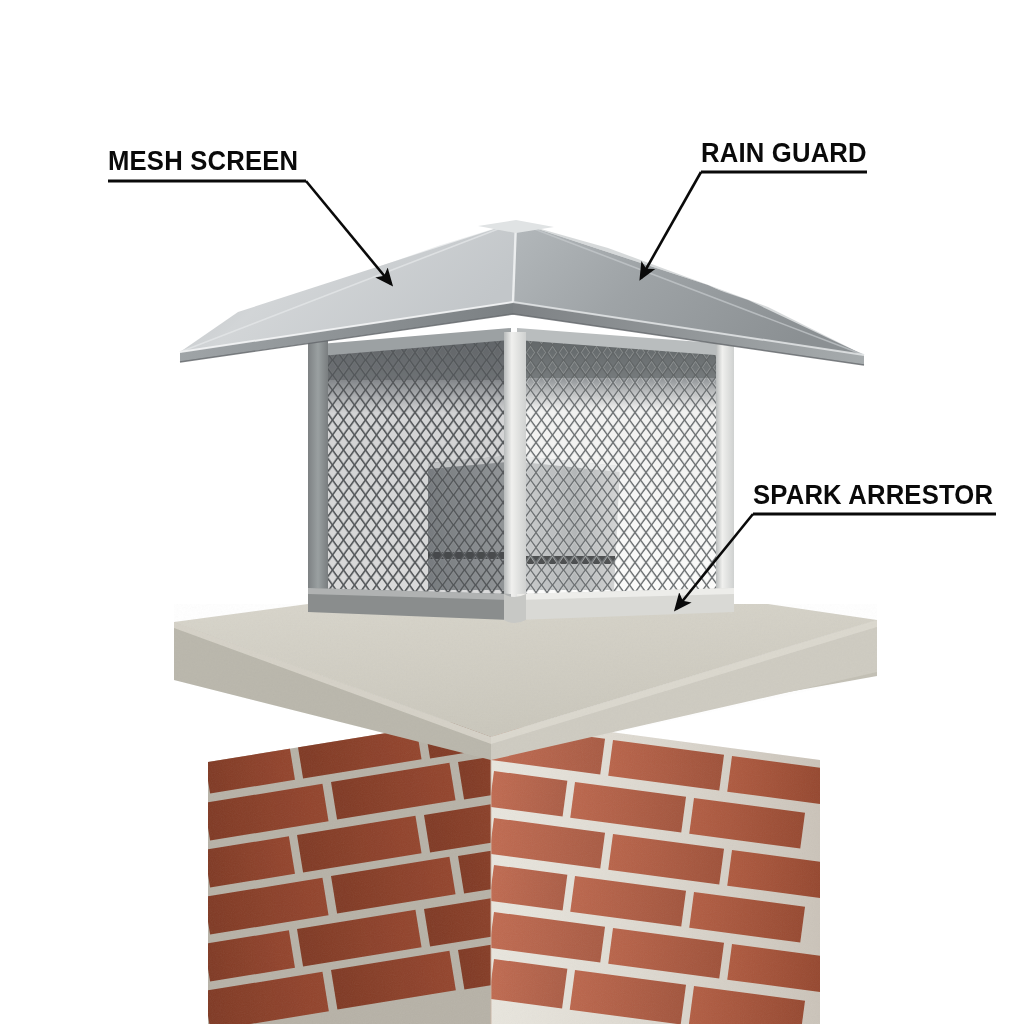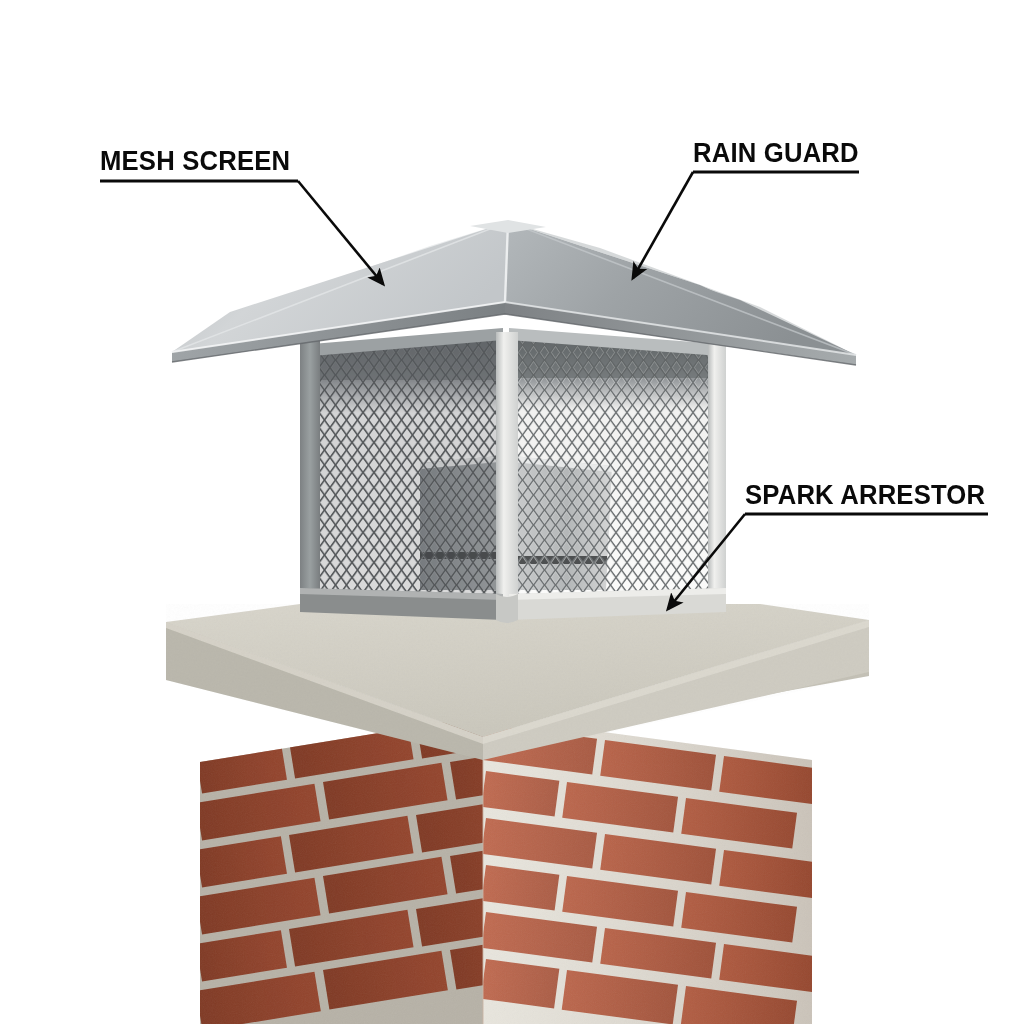--- a/index.html
+++ b/index.html
@@ -4,21 +4,21 @@
 <title>Chimney Cap Diagram</title>
 <style>
   html,body{margin:0;padding:0;}
   body{
     width:1024px;height:1024px;
     background:#ffffff;
     font-family:"Liberation Sans", sans-serif;
     overflow:hidden;
     position:relative;
   }
-  #stage{position:absolute;left:0;top:0;width:896px;height:1024px;}
+  #stage{position:absolute;left:8px;top:0;width:896px;height:1024px;}
   svg#scene{position:absolute;left:0;top:0;width:1024px;height:1024px;display:block;}
 
   .callout-label{
     position:absolute;
     font-family:"Liberation Sans", sans-serif;
     font-weight:bold;
     color:#0a0a0a;
     white-space:nowrap;
     letter-spacing:0.2px;
     line-height:1;

